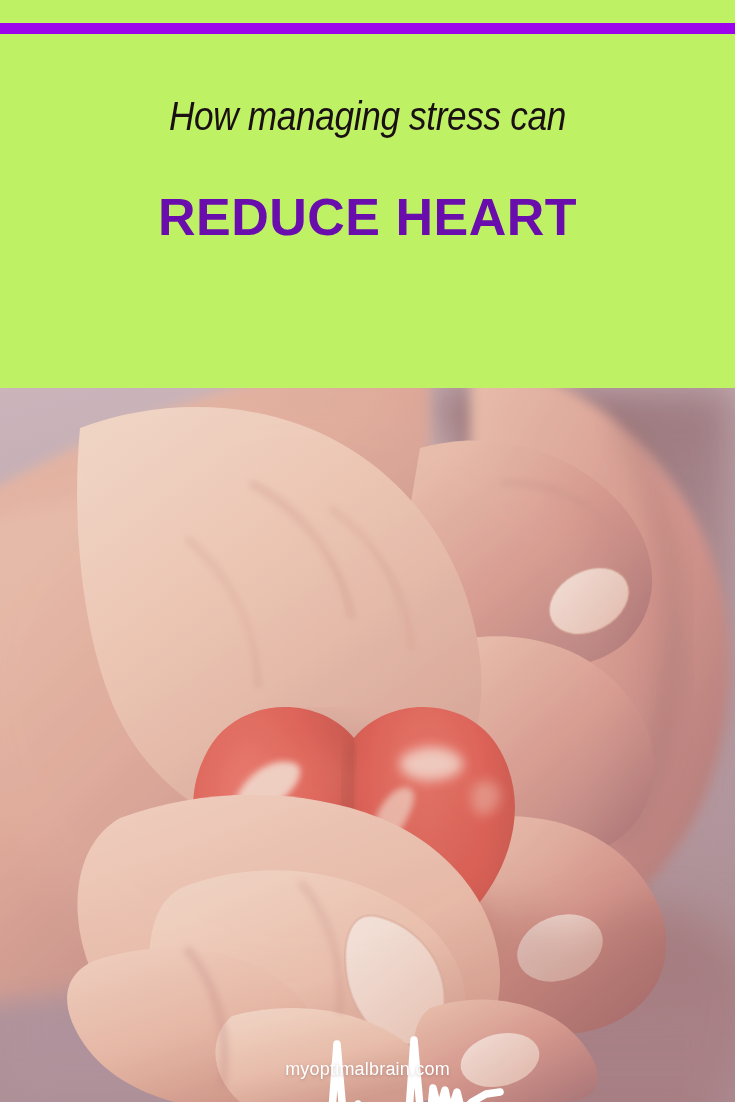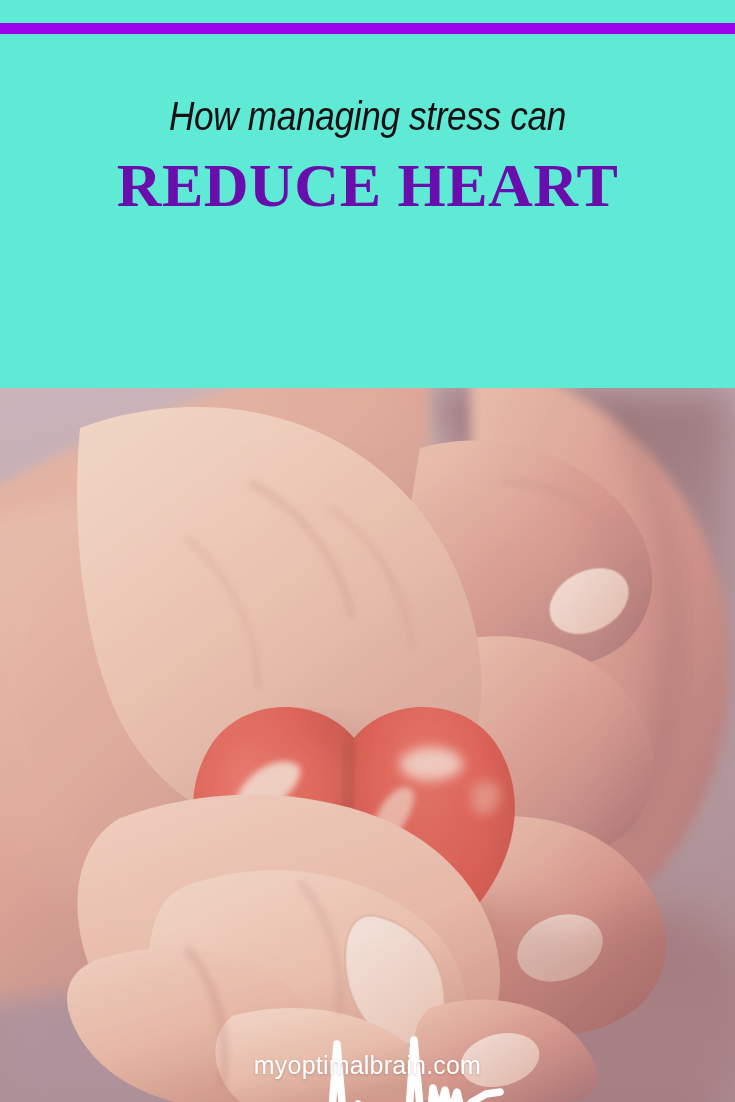--- a/index.html
+++ b/index.html
@@ -10,21 +10,21 @@
   }
   body {
     font-family: "Liberation Sans", sans-serif;
   }
 
   .pin {
     position: relative;
     width: 735px;
     height: 1102px;
     margin: 0 auto;
-    background: #5eead4;
+    background: #bef264;
     overflow: hidden;
   }
 
   
   .top-bar {
     position: absolute;
     left: 0;
     top: 23px;
     width: 735px;
     height: 11px;
@@ -47,24 +47,24 @@
     font-size: 40px;
     line-height: 48px;
     letter-spacing: -0.4px;
     color: #1a1013;
     transform: scaleX(0.88);
     transform-origin: center center;
     white-space: nowrap;
   }
 
   .headline {
-    margin-top: 6px;
-    font-family: Liberation Serif, serif;
+    margin-top: 38px;
+    font-family: Liberation Sans, sans-serif;
     font-weight: 700;
-    font-size: 62px;
+    font-size: 52px;
     line-height: 78px;
     letter-spacing: 0.5px;
     color: #6a0dad;
     text-transform: uppercase;
   }
   .headline .hl-line {
     display: block;
     white-space: nowrap;
   }
   .headline .hl-line-1 { transform: scaleX(1.0); }
@@ -93,21 +93,21 @@
 
   
   .watermark {
     position: absolute;
     left: 0;
     bottom: 22px;
     width: 735px;
     text-align: center;
     font-family: "Liberation Sans", sans-serif;
     font-weight: 300;
-    font-size: 25px;
+    font-size: 18px;
     letter-spacing: 0.2px;
     color: #ffffff;
     text-shadow: 0 1px 3px rgba(90,60,65,0.30);
   }
 </style>
 </head>
 <body>
 
 <div class="pin">
 

